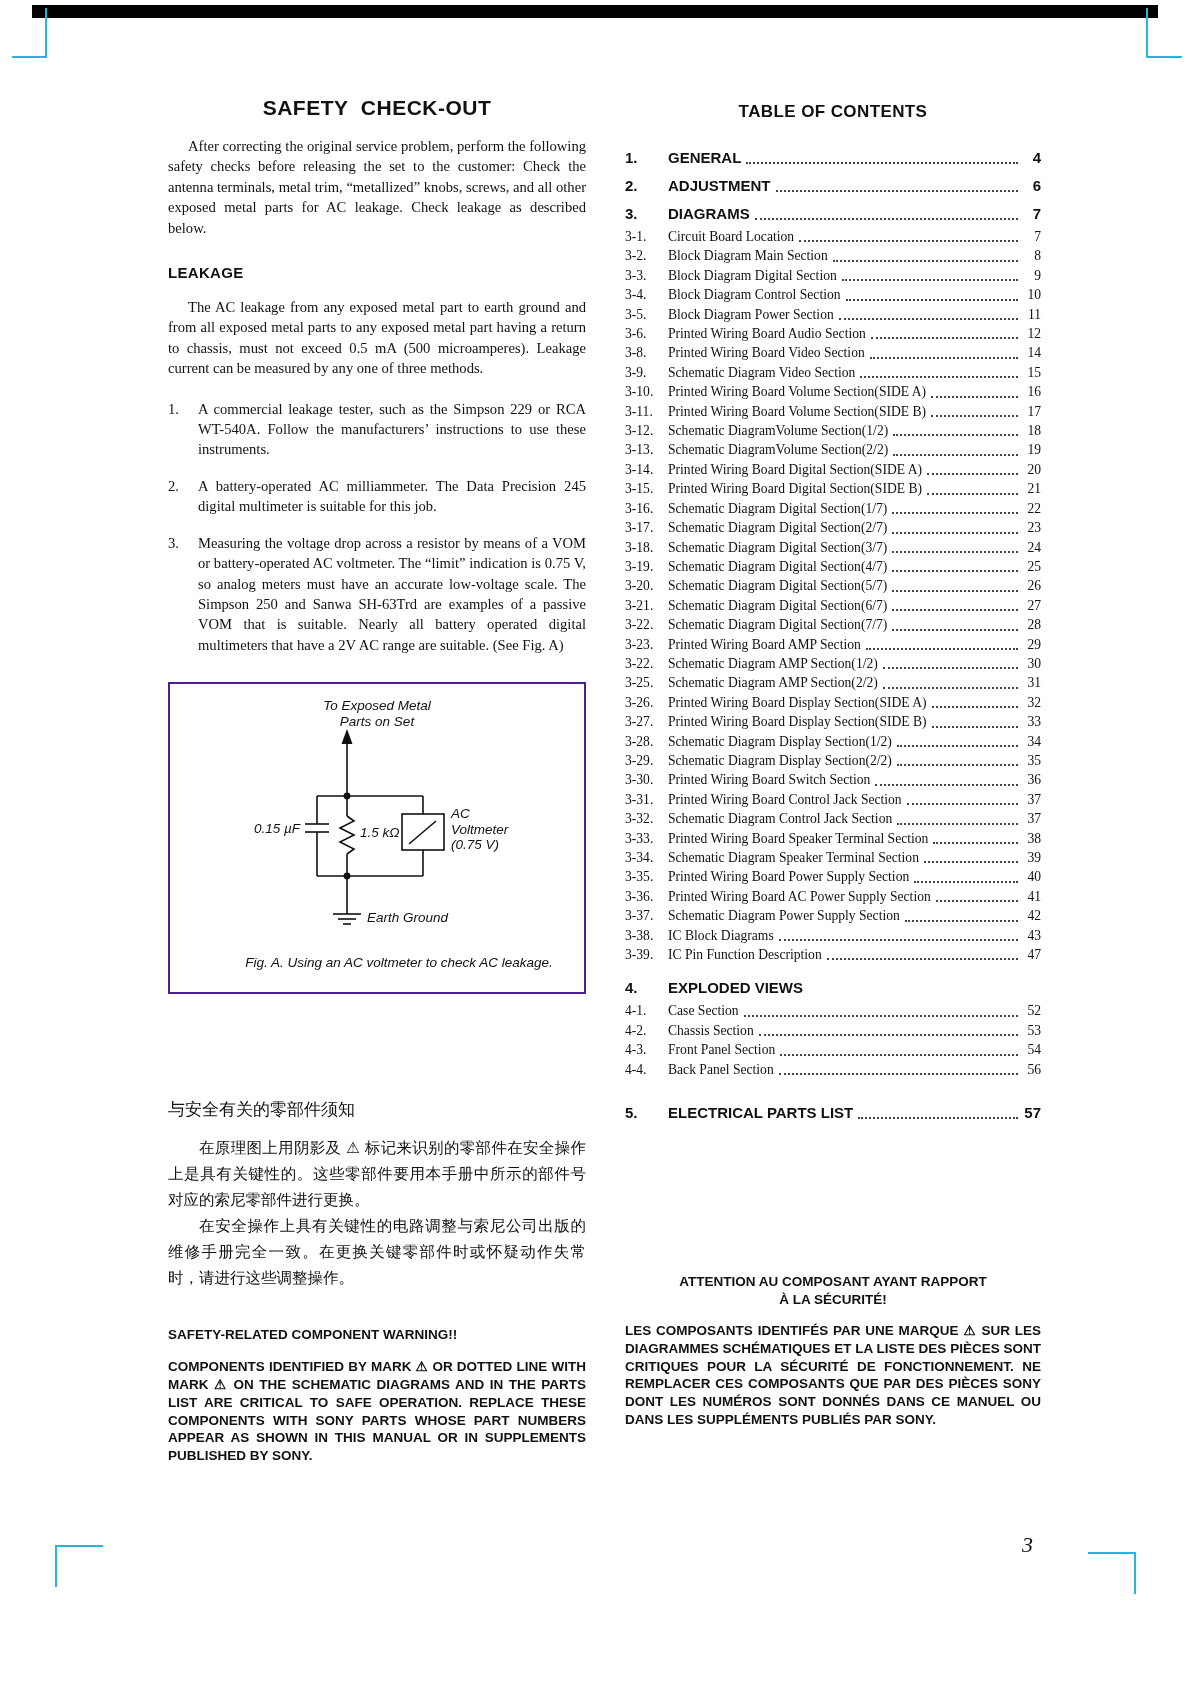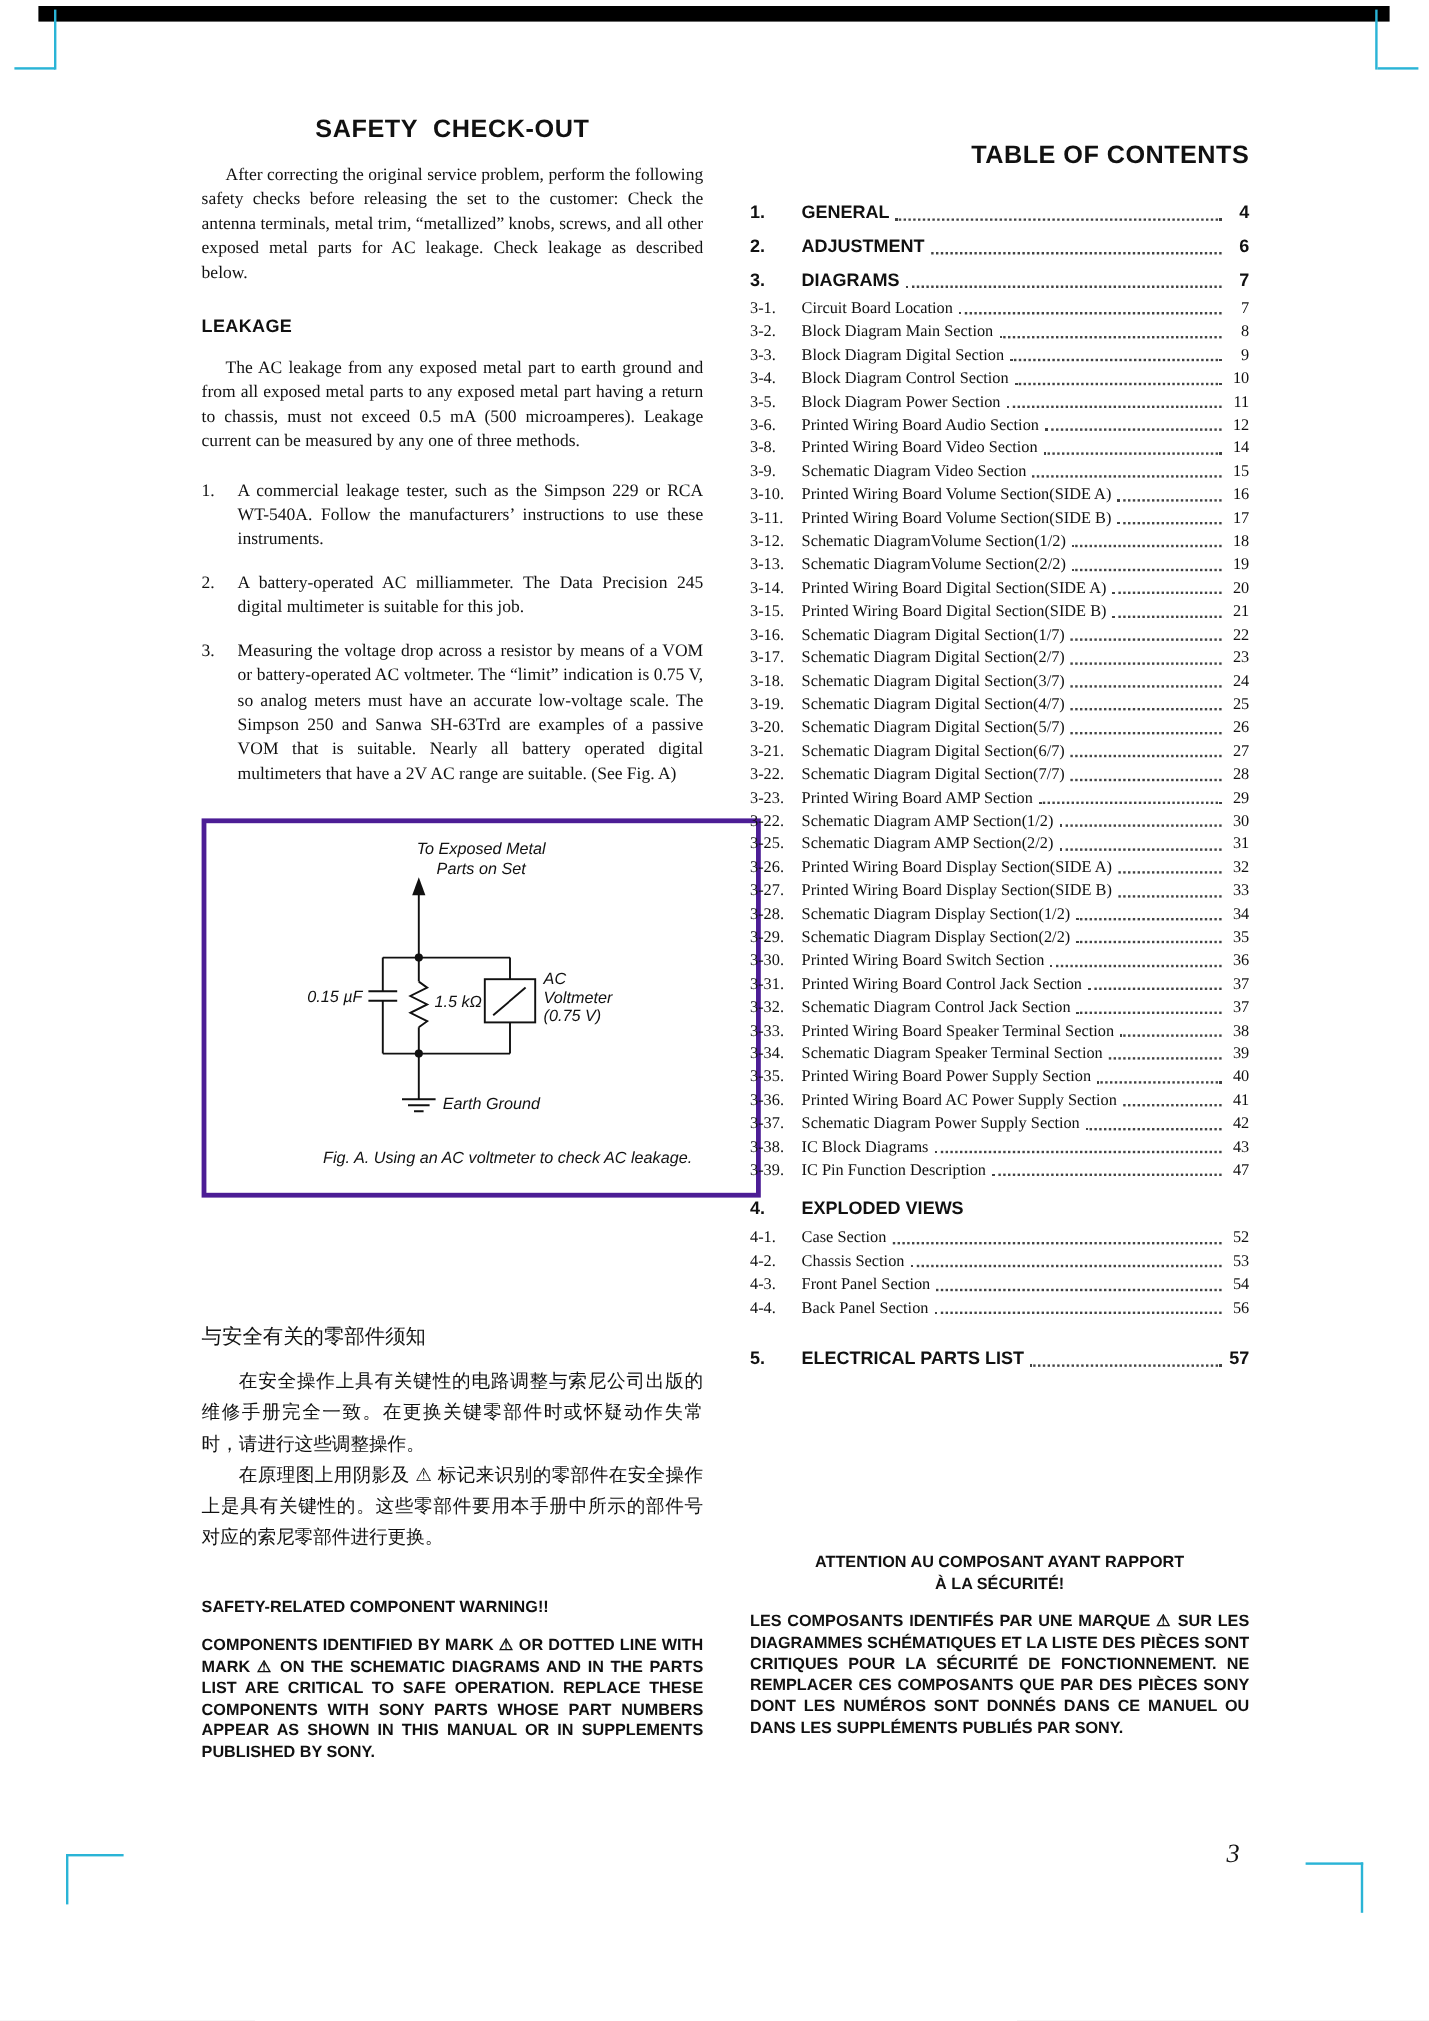--- a/index.html
+++ b/index.html
@@ -33,22 +33,21 @@
     font-size:15px; margin:26px 0 0 0; letter-spacing:0.3px;
   }
   .method-list { margin-top:20px; }
   .method-item { display:flex; margin-bottom:16px; }
   .method-num { flex:none; width:30px; font-size:14.6px; line-height:20.4px; }
   .method-text { flex:1; font-size:14.6px; line-height:20.4px; text-align:justify; }
 
   
   .figure-box {
     position:relative; margin-top:27px; width:414px; height:308px;
-    border:4px solid #4c1d95;
-    padding-left:44px;
+    border:2px solid #4c1d95;
   }
   .fig-label {
     position:absolute; font-family:"Liberation Sans", sans-serif;
     font-style:italic; font-size:13.5px; line-height:15.5px;
     white-space:pre-line; color:#111;
   }
   .fig-caption {
     position:absolute; left:0; right:0; bottom:22px; text-align:center;
     font-family:"Liberation Sans", sans-serif; font-style:italic; font-size:13.5px;margin-left:44px;
   }
@@ -72,21 +71,21 @@
     font-family:"Liberation Sans", sans-serif; font-weight:bold; font-size:13.5px;
   }
   .warn-body {
     margin-top:16px; font-family:"Liberation Sans", sans-serif; font-weight:bold;
     font-size:13.5px; line-height:17.8px; text-align:justify;
   }
 
   
   .toc-heading {
     font-family:"Liberation Sans", sans-serif; font-weight:bold;
-    font-size:21px; text-align:right; margin:22px 0 0 0; letter-spacing:0.4px;
+    font-size:17px; text-align:center; margin:6px 0 0 0; letter-spacing:0.4px;
   }
   .toc-list { margin-top:26px; }
   .toc-row { display:flex; align-items:flex-end; font-size:13.6px; line-height:19.4px; }
   .toc-row.section {
     font-family:"Liberation Sans", sans-serif; font-weight:bold;
     font-size:15px; line-height:20px; margin-top:8px; margin-bottom:3px;
   }
   .toc-row.section.first { margin-top:0; }
   .toc-row.gap-md { margin-top:14px; }
   .toc-row.gap-lg { margin-top:24px; }
@@ -192,22 +191,22 @@
       <div class="fig-label" style="left:42px; top:137px; width:88px; text-align:right;">0.15 µF</div>
       <div class="fig-label" style="left:190px; top:141px;">1.5 kΩ</div>
       <div class="fig-label" style="left:281px; top:122px;">AC
 Voltmeter
 (0.75 V)</div>
       <div class="fig-label" style="left:197px; top:226px;">Earth Ground</div>
       <div class="fig-caption">Fig. A.  Using an AC voltmeter to check AC leakage.</div>
     </div>
 
     <div class="cn-heading">与安全有关的零部件须知</div>
+    <p class="cn-par">在原理图上用阴影及 ⚠ 标记来识别的零部件在安全操作上是具有关键性的。这些零部件要用本手册中所示的部件号对应的索尼零部件进行更换。</p>
     <p class="cn-par">在安全操作上具有关键性的电路调整与索尼公司出版的维修手册完全一致。在更换关键零部件时或怀疑动作失常时，请进行这些调整操作。</p>
-    <p class="cn-par">在原理图上用阴影及 ⚠ 标记来识别的零部件在安全操作上是具有关键性的。这些零部件要用本手册中所示的部件号对应的索尼零部件进行更换。</p>
 
     <div class="warn-heading">SAFETY-RELATED COMPONENT WARNING!!</div>
     <div class="warn-body">COMPONENTS IDENTIFIED BY MARK ⚠ OR DOTTED LINE WITH MARK ⚠ ON THE SCHEMATIC DIAGRAMS AND IN THE PARTS LIST ARE CRITICAL TO SAFE OPERATION. REPLACE THESE COMPONENTS WITH SONY PARTS WHOSE PART NUMBERS APPEAR AS SHOWN IN THIS MANUAL OR IN SUPPLEMENTS PUBLISHED BY SONY.</div>
 
   </div>
 
   <div class="col-right">
 
     <h2 class="toc-heading">TABLE OF CONTENTS</h2>
 

